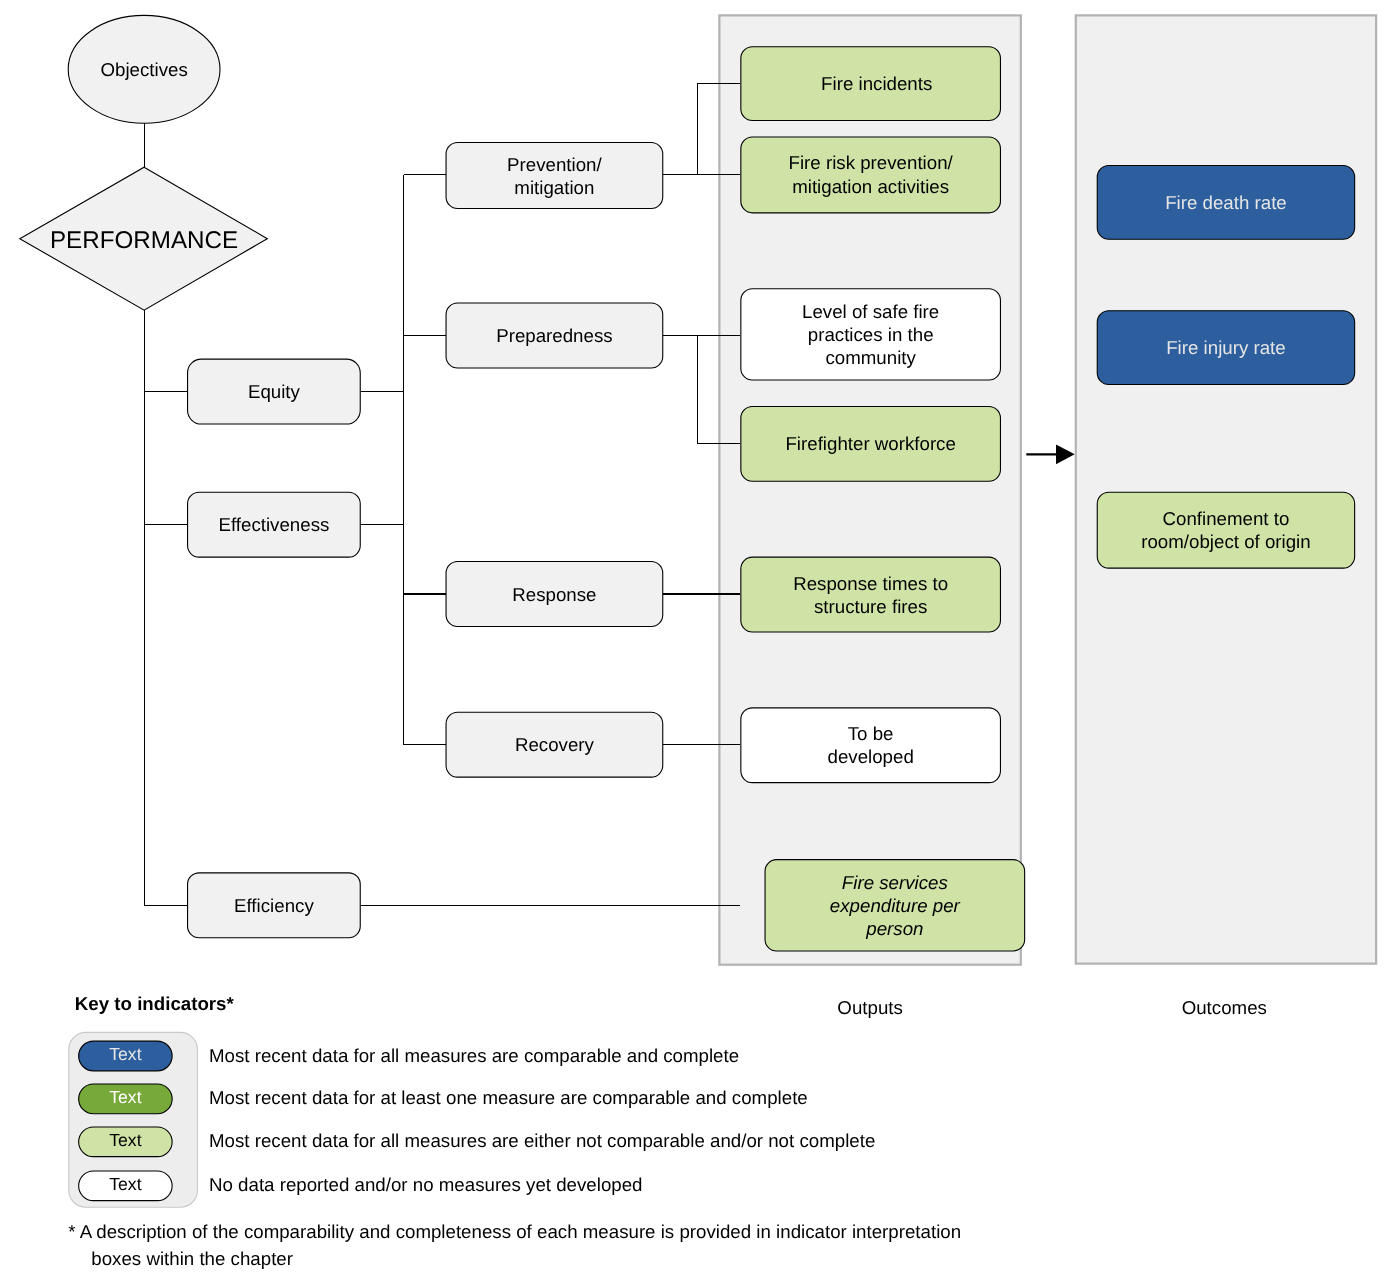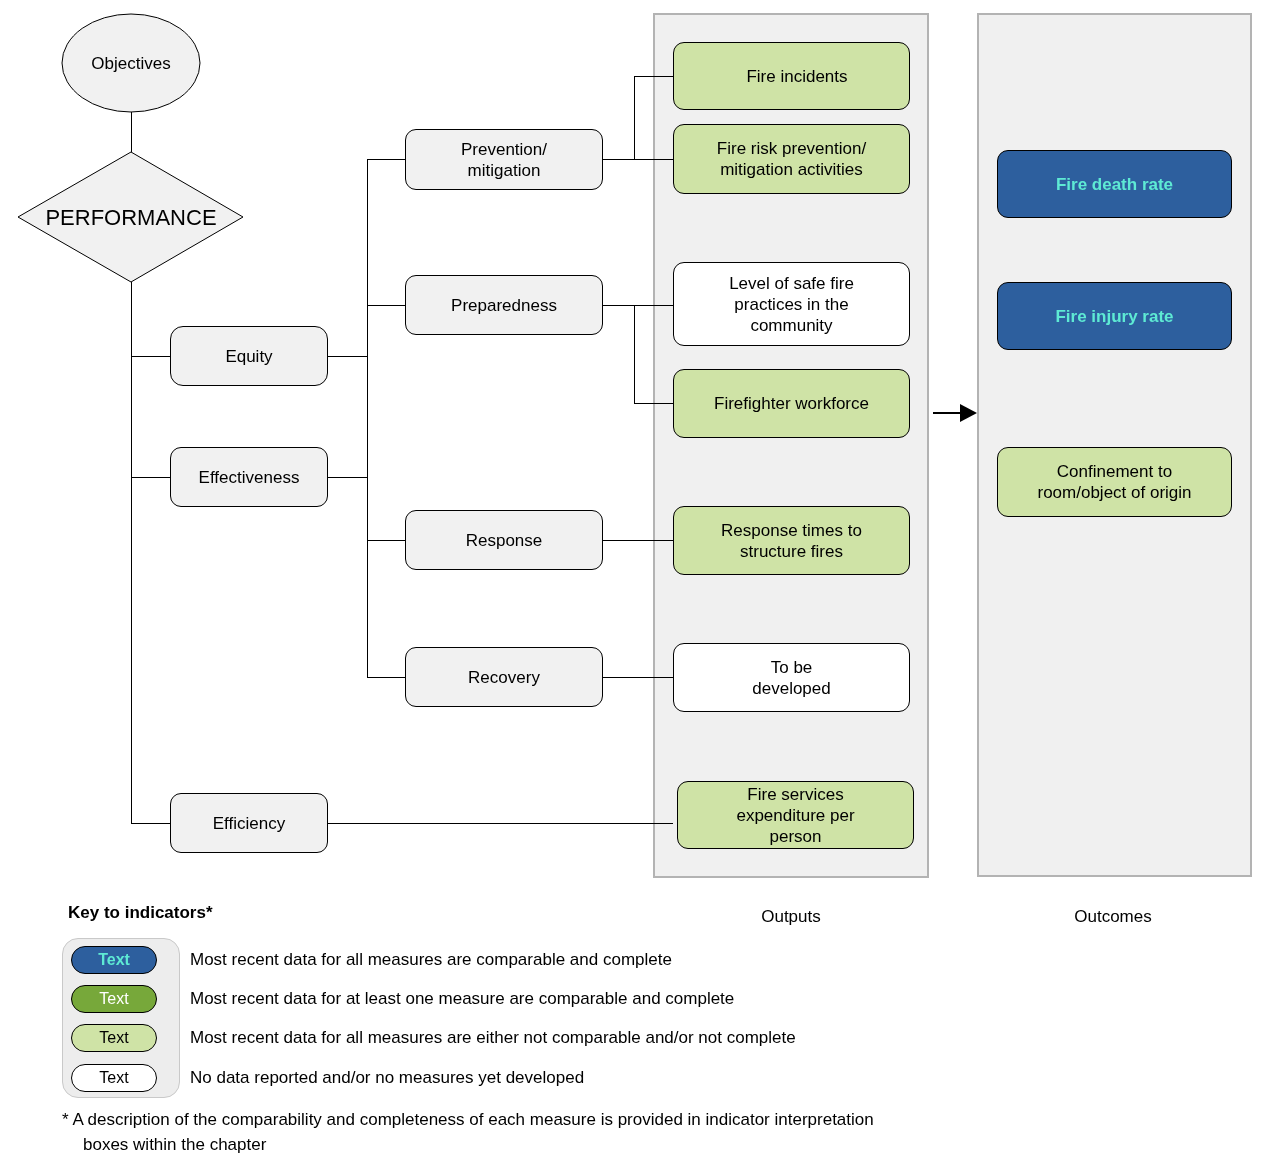--- a/index.html
+++ b/index.html
@@ -24,21 +24,21 @@
     border-radius:11px;
     display:flex;align-items:center;justify-content:center;
     text-align:center;
     font-size:17px;line-height:21px;
     white-space:pre-line;
     padding:2px 6px;
   }
   .fill-gray{background:var(--boxGray);}
   .fill-green{background:var(--greenLight);}
   .fill-greendark{background:var(--greenDark);color:#fff;}
-  .fill-blue{background:var(--blue);color:#5eead4;font-weight:bold;}
+  .fill-blue{background:var(--blue);color:#e5e5e5;}
   .fill-white{background:#ffffff;}
   .shape-label{
     position:absolute;
     display:flex;align-items:center;justify-content:center;
     text-align:center;font-size:17px;line-height:21px;
   }
   .col-heading{
     position:absolute;
     display:flex;align-items:center;justify-content:center;
     font-size:17px;
@@ -144,21 +144,21 @@
   <div class="node fill-green" style="left:673px;top:124px;width:237px;height:70px;">Fire risk prevention/
 mitigation activities</div>
   <div class="node fill-white" style="left:673px;top:262px;width:237px;height:84px;">Level of safe fire
 practices in the
 community</div>
   <div class="node fill-green" style="left:673px;top:369px;width:237px;height:69px;">Firefighter workforce</div>
   <div class="node fill-green" style="left:673px;top:506px;width:237px;height:69px;">Response times to
 structure fires</div>
   <div class="node fill-white" style="left:673px;top:643px;width:237px;height:69px;">To be
 developed</div>
-  <div class="node fill-green" style="left:677px;top:781px;width:237px;height:68px;">Fire services
+  <div class="node fill-green" style="left:695px;top:781px;width:237px;height:84px;font-style:italic;">Fire services
 expenditure per
 person</div>
 
   <div class="node fill-blue" style="left:997px;top:150px;width:235px;height:68px;">Fire death rate</div>
   <div class="node fill-blue" style="left:997px;top:282px;width:235px;height:68px;">Fire injury rate</div>
   <div class="node fill-green" style="left:997px;top:447px;width:235px;height:70px;">Confinement to
 room/object of origin</div>
 
   <div class="col-heading" style="left:691px;top:904px;width:200px;height:26px;">Outputs</div>
   <div class="col-heading" style="left:1013px;top:904px;width:200px;height:26px;">Outcomes</div>

